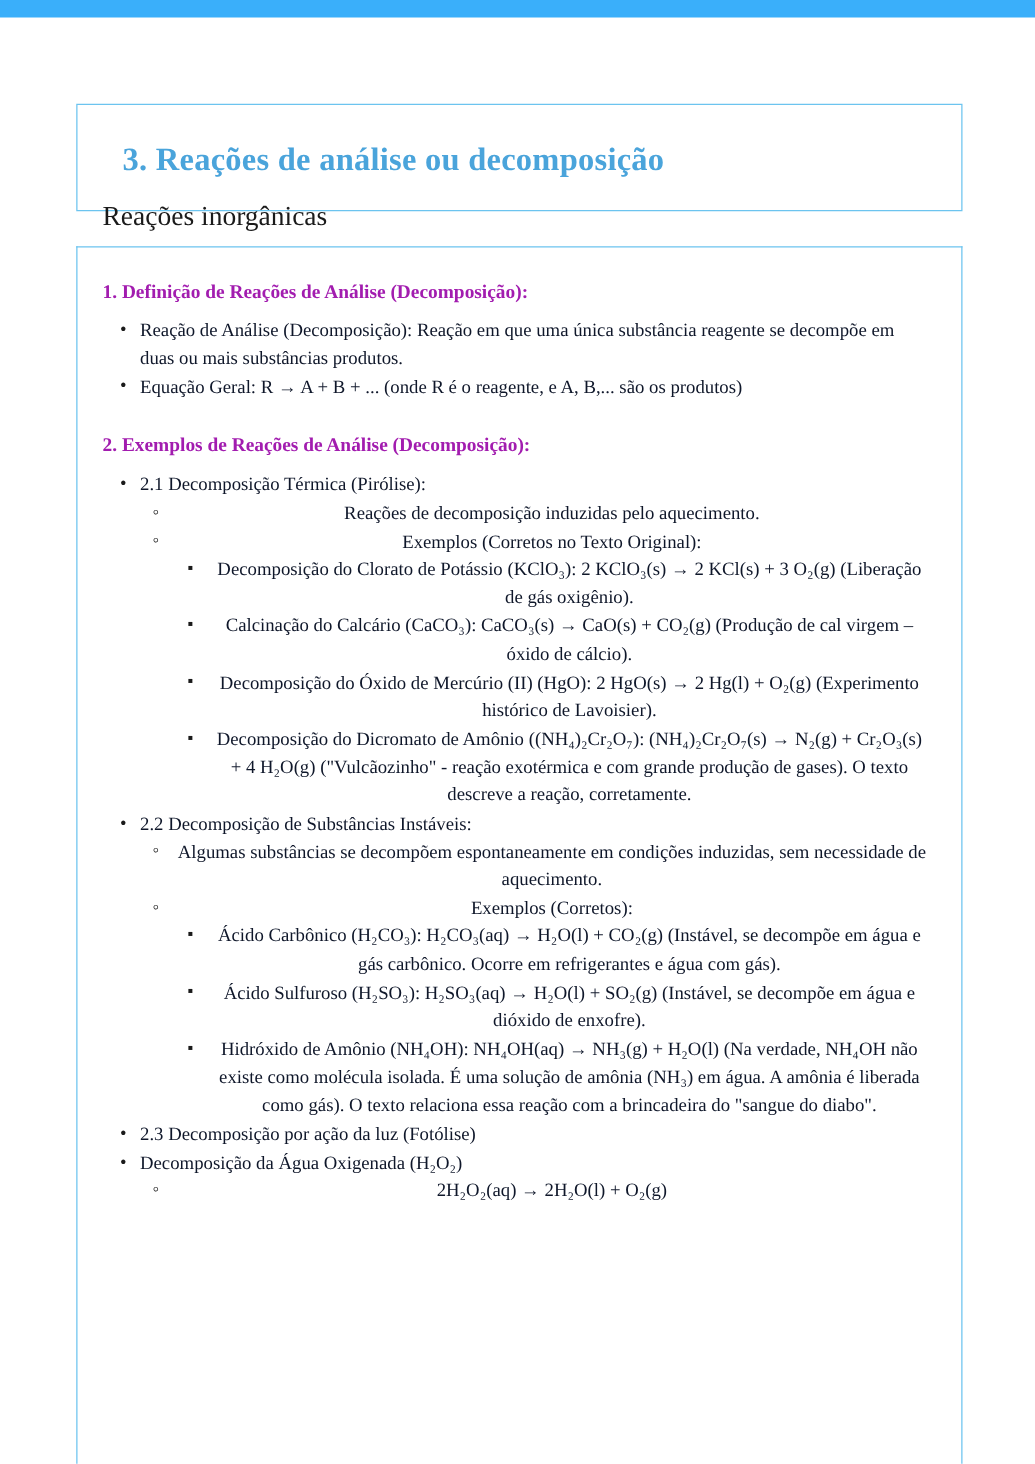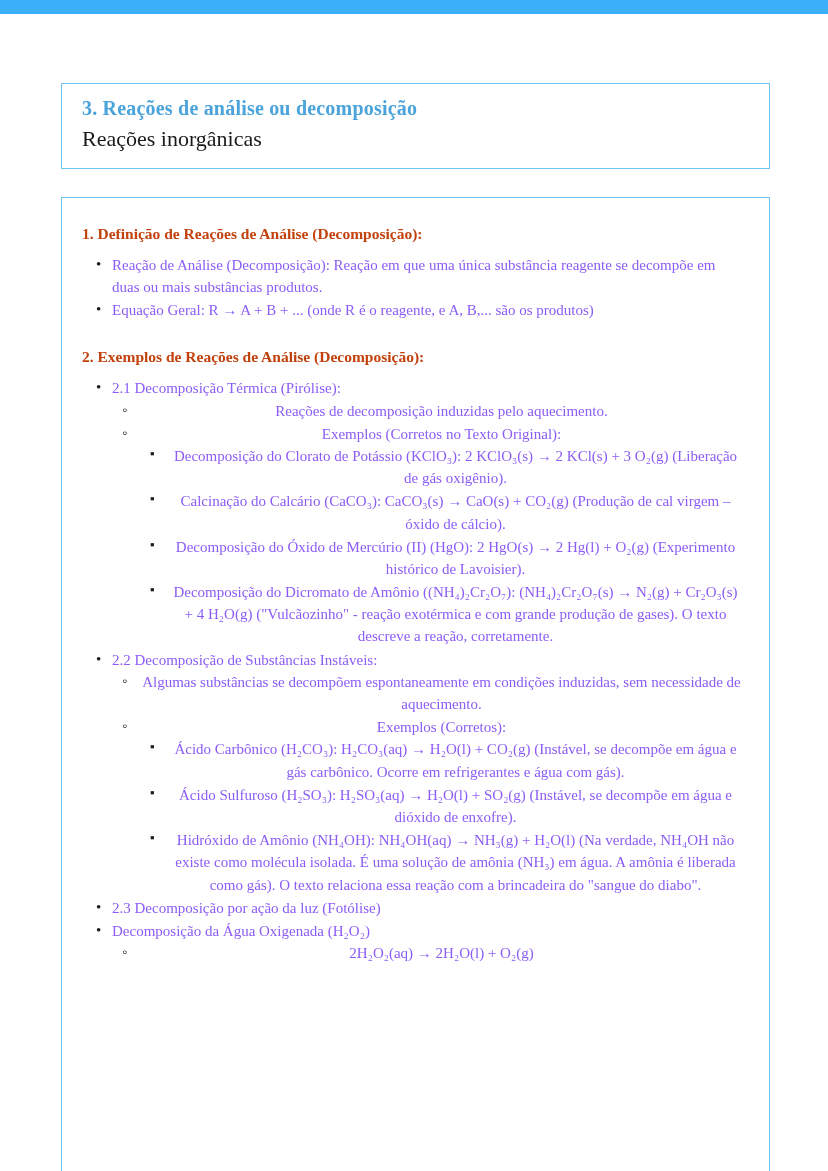--- a/index.html
+++ b/index.html
@@ -33,22 +33,22 @@
     left: 61px;
     top: 83px;
     width: 709px;
     height: 86px;
     box-sizing: border-box;
     border: 1.5px solid #6cc4ef;
     background: #ffffff;
     padding: 12px 0 0 20px;
   }
   .doc-title {
-    margin: 0;
-    font-size: 20px;
+    margin: 16px;
+    font-size: 26px;
     font-weight: 700;
     letter-spacing: 0.2px;
     color: #4aa4db;
     line-height: 1.22;
     white-space: nowrap;
   }
   .doc-subtitle {
     margin: 6px 0 0 0;
     font-size: 22px;
     font-weight: 400;
@@ -66,39 +66,39 @@
     box-sizing: border-box;
     border: 1.5px solid #6cc4ef;
     border-bottom: none;
     background: #ffffff;
     padding: 26px 26px 0 20px;
   }
 
   .section-heading {
     font-size: 15.5px;
     font-weight: 700;
-    color: #c2410c;
+    color: #a21caf;
     margin: 0 0 4px 0;
     line-height: 1.35;
   }
   .section-heading.spaced {
     margin-top: 26px;
   }
 
   
   ul {
     margin: 0;
     padding: 0;
     list-style: none;
   }
   li {
     position: relative;
     font-size: 15px;
     line-height: 1.48;
-    color: #8b5cf6;
+    color: #0f172a;
   }
 
   ul.lvl1 {
     margin: 9px 0 0 0;
   }
   ul.lvl1 > li {
     padding-left: 30px;
     margin-bottom: 1px;
   }
   ul.lvl1 > li::before {

